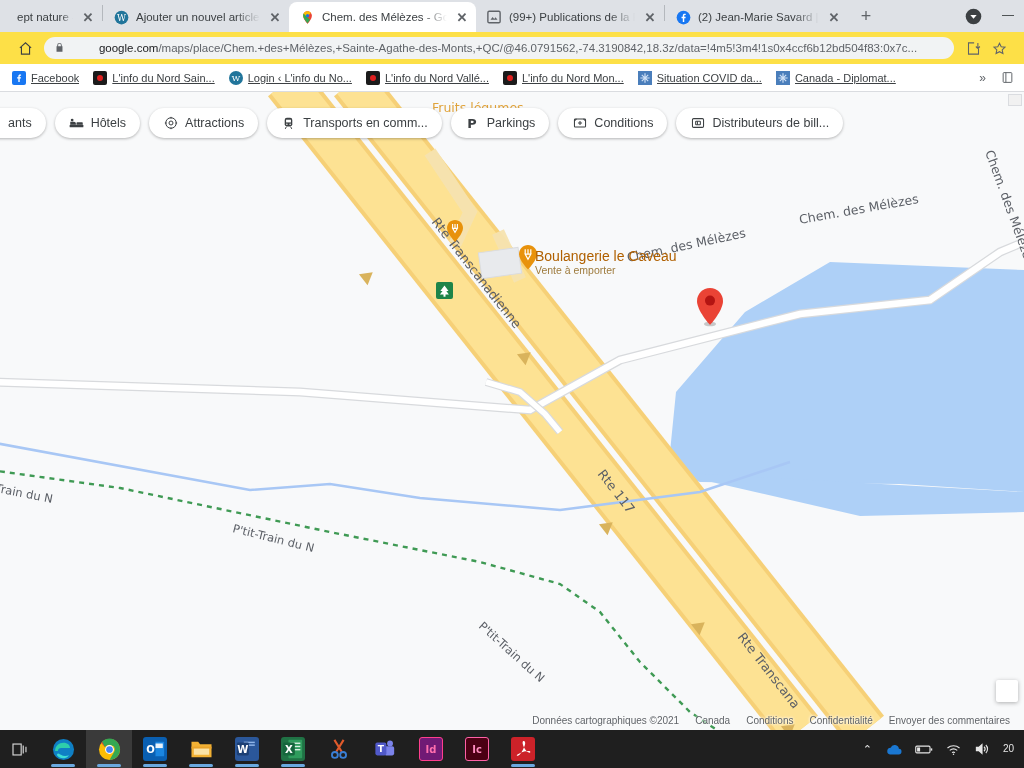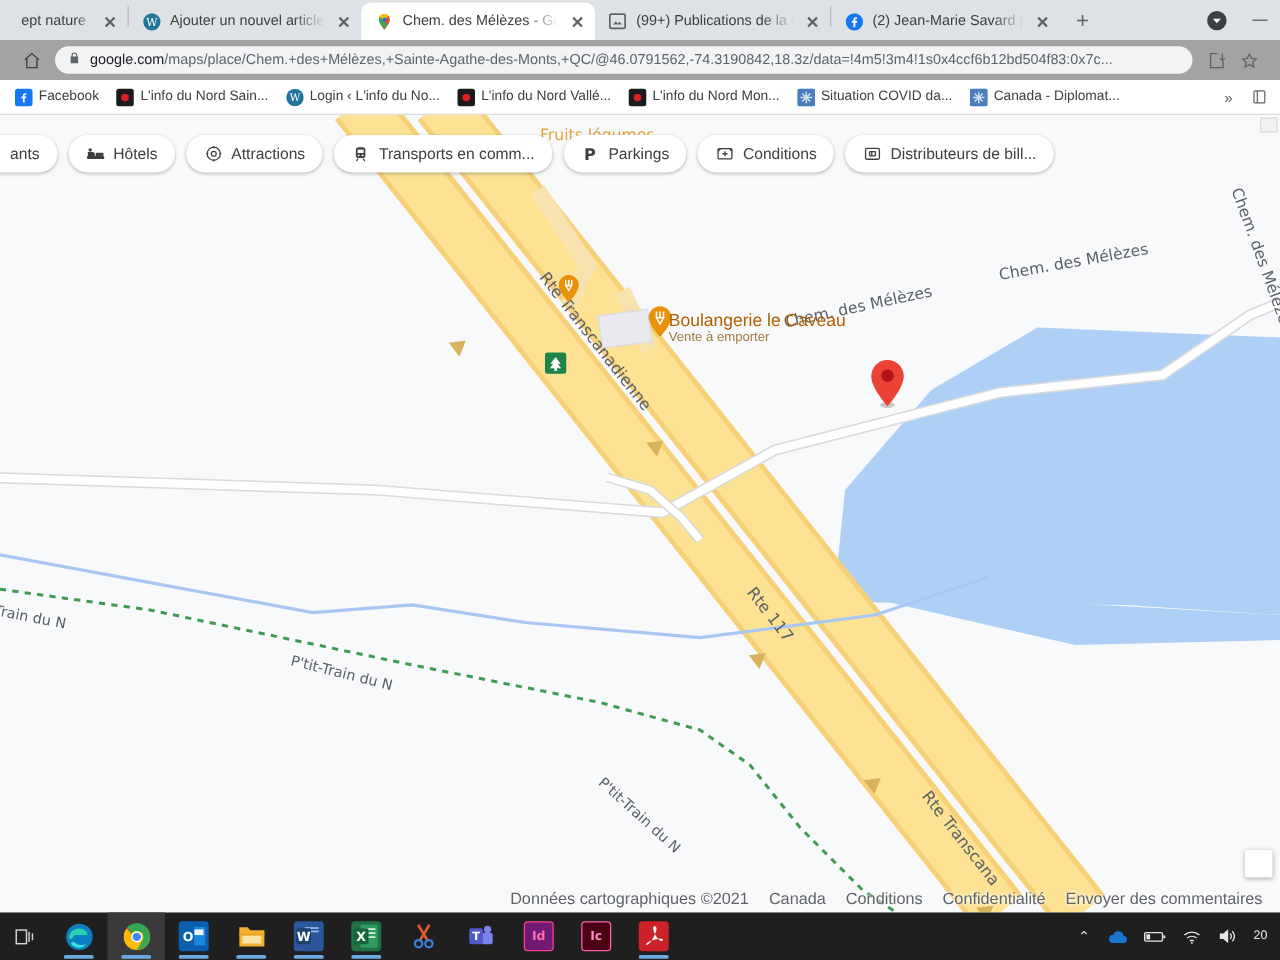--- a/index.html
+++ b/index.html
@@ -56,22 +56,22 @@
     width: 26px; height: 26px; margin-bottom: 3px; margin-right: 6px;
     display: flex; align-items: center; justify-content: center;
   }
   .win-ctl {
     width: 32px; height: 30px; display: flex; align-items: flex-start;
     justify-content: center; color: #3c4043; font-size: 12px; padding-top: 6px;
   }
 
   
   .toolbar {
-    height: 32px; background: #a3a3a3;
-    display: flex; align-items: center; gap: 0px; padding: 0 12px;
+    height: 32px; background: #fde047;
+    display: flex; align-items: center; gap: 0px; padding: 0 12px; text-align: center;
   }
   .tb-icon {
     width: 26px; height: 26px; flex: 0 0 26px;
     display: flex; align-items: center; justify-content: center;
     color: #5f6368;
   }
   .omnibox {
     flex: 1 1 auto; height: 22px; background: #f1f3f4;
     border-radius: 11px; display: flex; align-items: center;
     padding: 0 10px; gap: 7px; margin: 0 6px; overflow: hidden;
@@ -82,24 +82,24 @@
   }
   .omnibox .url .host { color: #202124; }
 
   
   .bookmarks {
     height: 28px; background: #fff;
     display: flex; align-items: center; padding: 0 6px; gap: 2px;
     border-bottom: 1px solid #dadce0;
   }
   .bm {
-    display: flex; align-items: flex-start; gap: 5px;
+    display: flex; align-items: center; gap: 5px;
     padding: 3px 6px; border-radius: 4px;
     font-size: 11px; color: #3c4043; white-space: nowrap;
-    max-width: 150px; overflow: hidden;
+    max-width: 150px; overflow: hidden; text-decoration: underline;
   }
   .bm .bm-ico {
     width: 14px; height: 14px; flex: 0 0 14px; border-radius: 2px;
     display: flex; align-items: center; justify-content: center;
     font-size: 9px; color: #fff;
   }
   .bm-label { overflow: hidden; text-overflow: ellipsis; }
   .bm-spacer { flex: 1 1 auto; }
   .bm-overflow { padding: 0 8px; color: #5f6368; font-size: 12px; }
   .bm-reading { width: 22px; height: 18px; display: flex; align-items: center; justify-content: center; color: #5f6368; }
@@ -130,21 +130,21 @@
     width: 15px; height: 15px; display: flex;
     align-items: center; justify-content: center;
     color: #3c4043; flex: 0 0 15px;
   }
 
   
   .attrib {
     position: absolute; bottom: 4px; left: 0; width: 1024px;
     display: flex; justify-content: flex-end; align-items: flex-end;
     gap: 16px; padding-right: 14px; z-index: 18;
-    font-size: 13px; color: #5f6368;
+    font-size: 10px; color: #5f6368;
   }
   .attrib span { text-shadow: 0 0 3px #fff, 0 0 3px #fff; }
 
   
   .map-widget {
     position: absolute; right: 6px; bottom: 28px;
     width: 22px; height: 22px; background: #fff;
     border-radius: 2px; box-shadow: 0 1px 4px rgba(0,0,0,.3);
     z-index: 16;
   }

